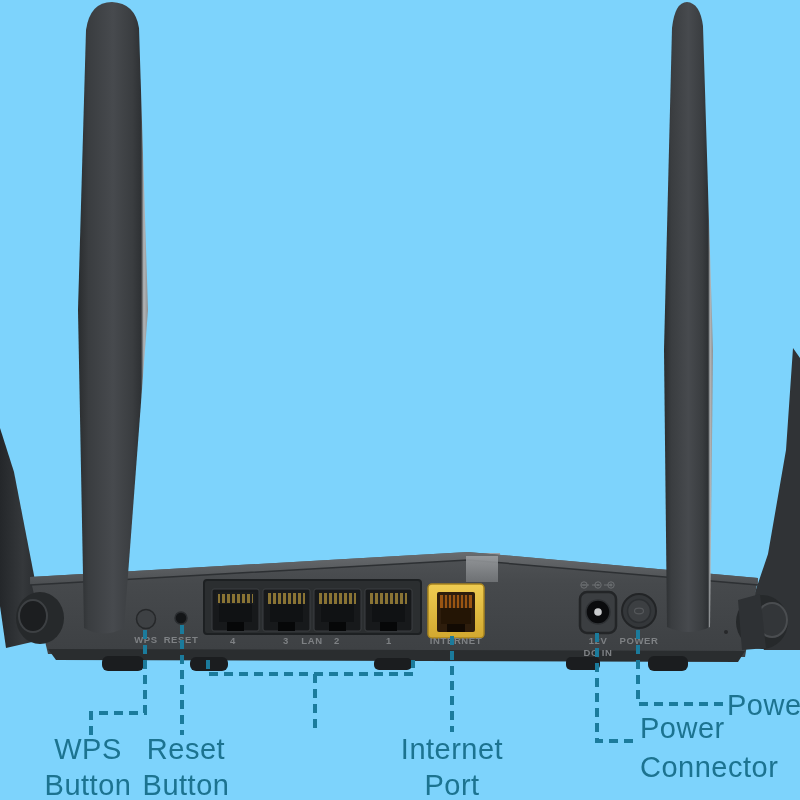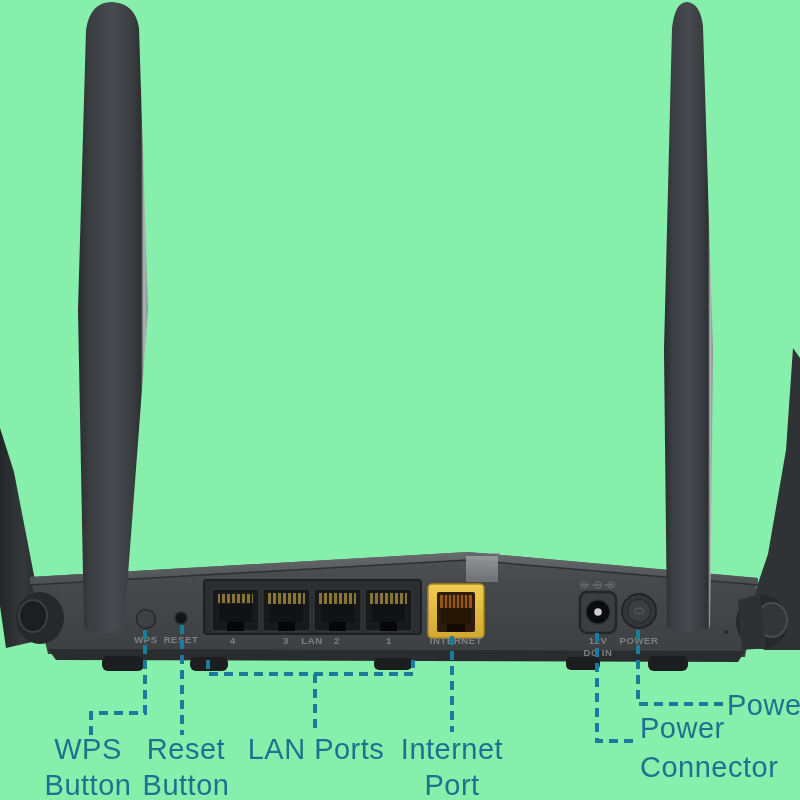--- a/index.html
+++ b/index.html
@@ -1,17 +1,17 @@
 <!DOCTYPE html>
 <html><head>
 <meta charset="utf-8">
 <style>
   html,body{margin:0;padding:0;background:#fff;}
   .stage{
-    position:relative;width:800px;height:800px;background:#86efac;overflow:hidden;
+    position:relative;width:800px;height:800px;background:#7dd3fc;overflow:hidden;
     font-family:"Liberation Sans",sans-serif;
   }
   .stage svg{position:absolute;left:0;top:0;}
   .callout-label{
     position:absolute;color:#1c7390;font-weight:300;
     font-size:29px;line-height:36px;text-align:center;letter-spacing:0.5px;
   }
   .callout-label span{display:block;}
   .left-align{text-align:left;}
   .panel-text{
@@ -184,23 +184,20 @@
 <div class="callout-label" style="left:8px;top:731px;width:160px;">
   <span>WPS</span>
   <span>Button</span>
 </div>
 
 <div class="callout-label" style="left:106px;top:731px;width:160px;">
   <span>Reset</span>
   <span>Button</span>
 </div>
 
-<div class="callout-label" style="left:216px;top:731px;width:200px;">
-  <span>LAN Ports</span>
-</div>
 
 <div class="callout-label" style="left:372px;top:731px;width:160px;">
   <span>Internet</span>
   <span>Port</span>
 </div>
 
 <div class="callout-label left-align" style="left:640px;top:709px;width:170px;line-height:39px;">
   <span>Power</span>
   <span>Connector</span>
 </div>

